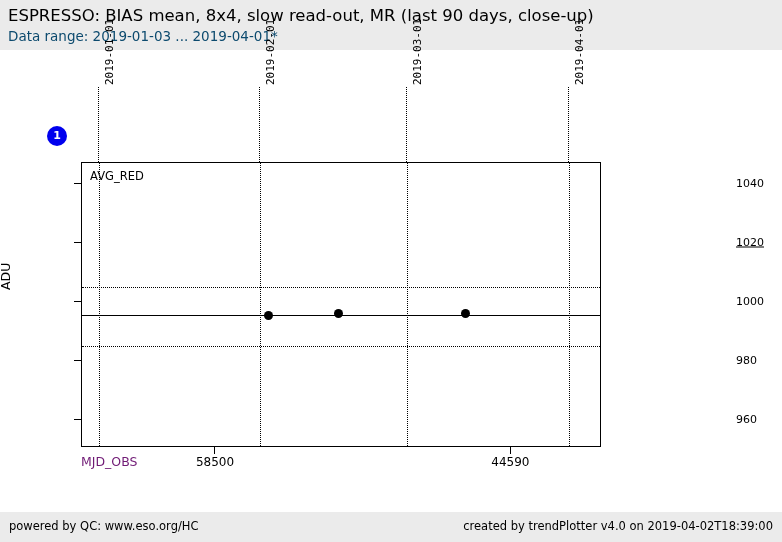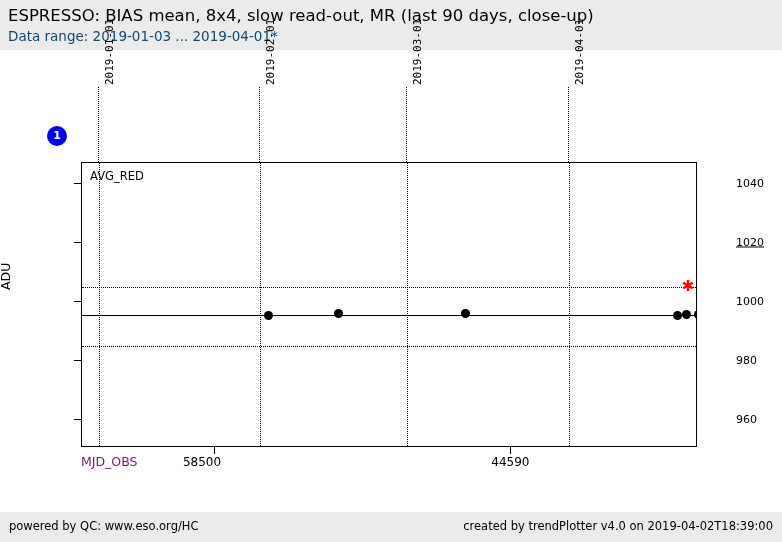--- a/index.html
+++ b/index.html
@@ -96,21 +96,21 @@
     font-weight: bold;
     text-align: center;
     line-height: 20px;
   }
 
   
   .plot-frame {
     position: absolute;
     left: 81px;
     top: 162px;
-    width: 616px;
+    width: 520px;
     height: 285px;
     border: 1.4px solid #000000;
     box-sizing: border-box;
     background: #ffffff;
     overflow: hidden;
     padding-left: 12px;
   }
   .panel-label {
     position: absolute;
     left: 8px;
@@ -268,21 +268,21 @@
       <div class="ytick-label" style="top: 300.808px;">1000</div>
       <div class="ytick-mark" style="top: 300.808px;"></div>
       <div class="ytick-label" style="top: 241.741px; text-decoration: underline;">1020</div>
       <div class="ytick-mark" style="top: 241.741px;"></div>
       <div class="ytick-label" style="top: 182.674px;">1040</div>
       <div class="ytick-mark" style="top: 182.674px;"></div>
     </div>
   <div class="ylabel">ADU</div>
 
   <div id="x-axis">
-      <div class="xtick-label" style="left: 202px;">58500</div>
+      <div class="xtick-label" style="left: 215px;">58500</div>
       <div class="xtick-mark" style="left: 214.269px;"></div>
       <div class="xtick-label" style="left: 510.423px;">44590</div>
       <div class="xtick-mark" style="left: 510.423px;"></div>
     </div>
   <div class="xlabel">MJD_OBS</div>
 
   <div class="plot-frame">
     <div class="panel-label">AVG_RED</div>
     <div id="plot-inner">
         <div class="vgrid" style="left: 17px;"></div>

